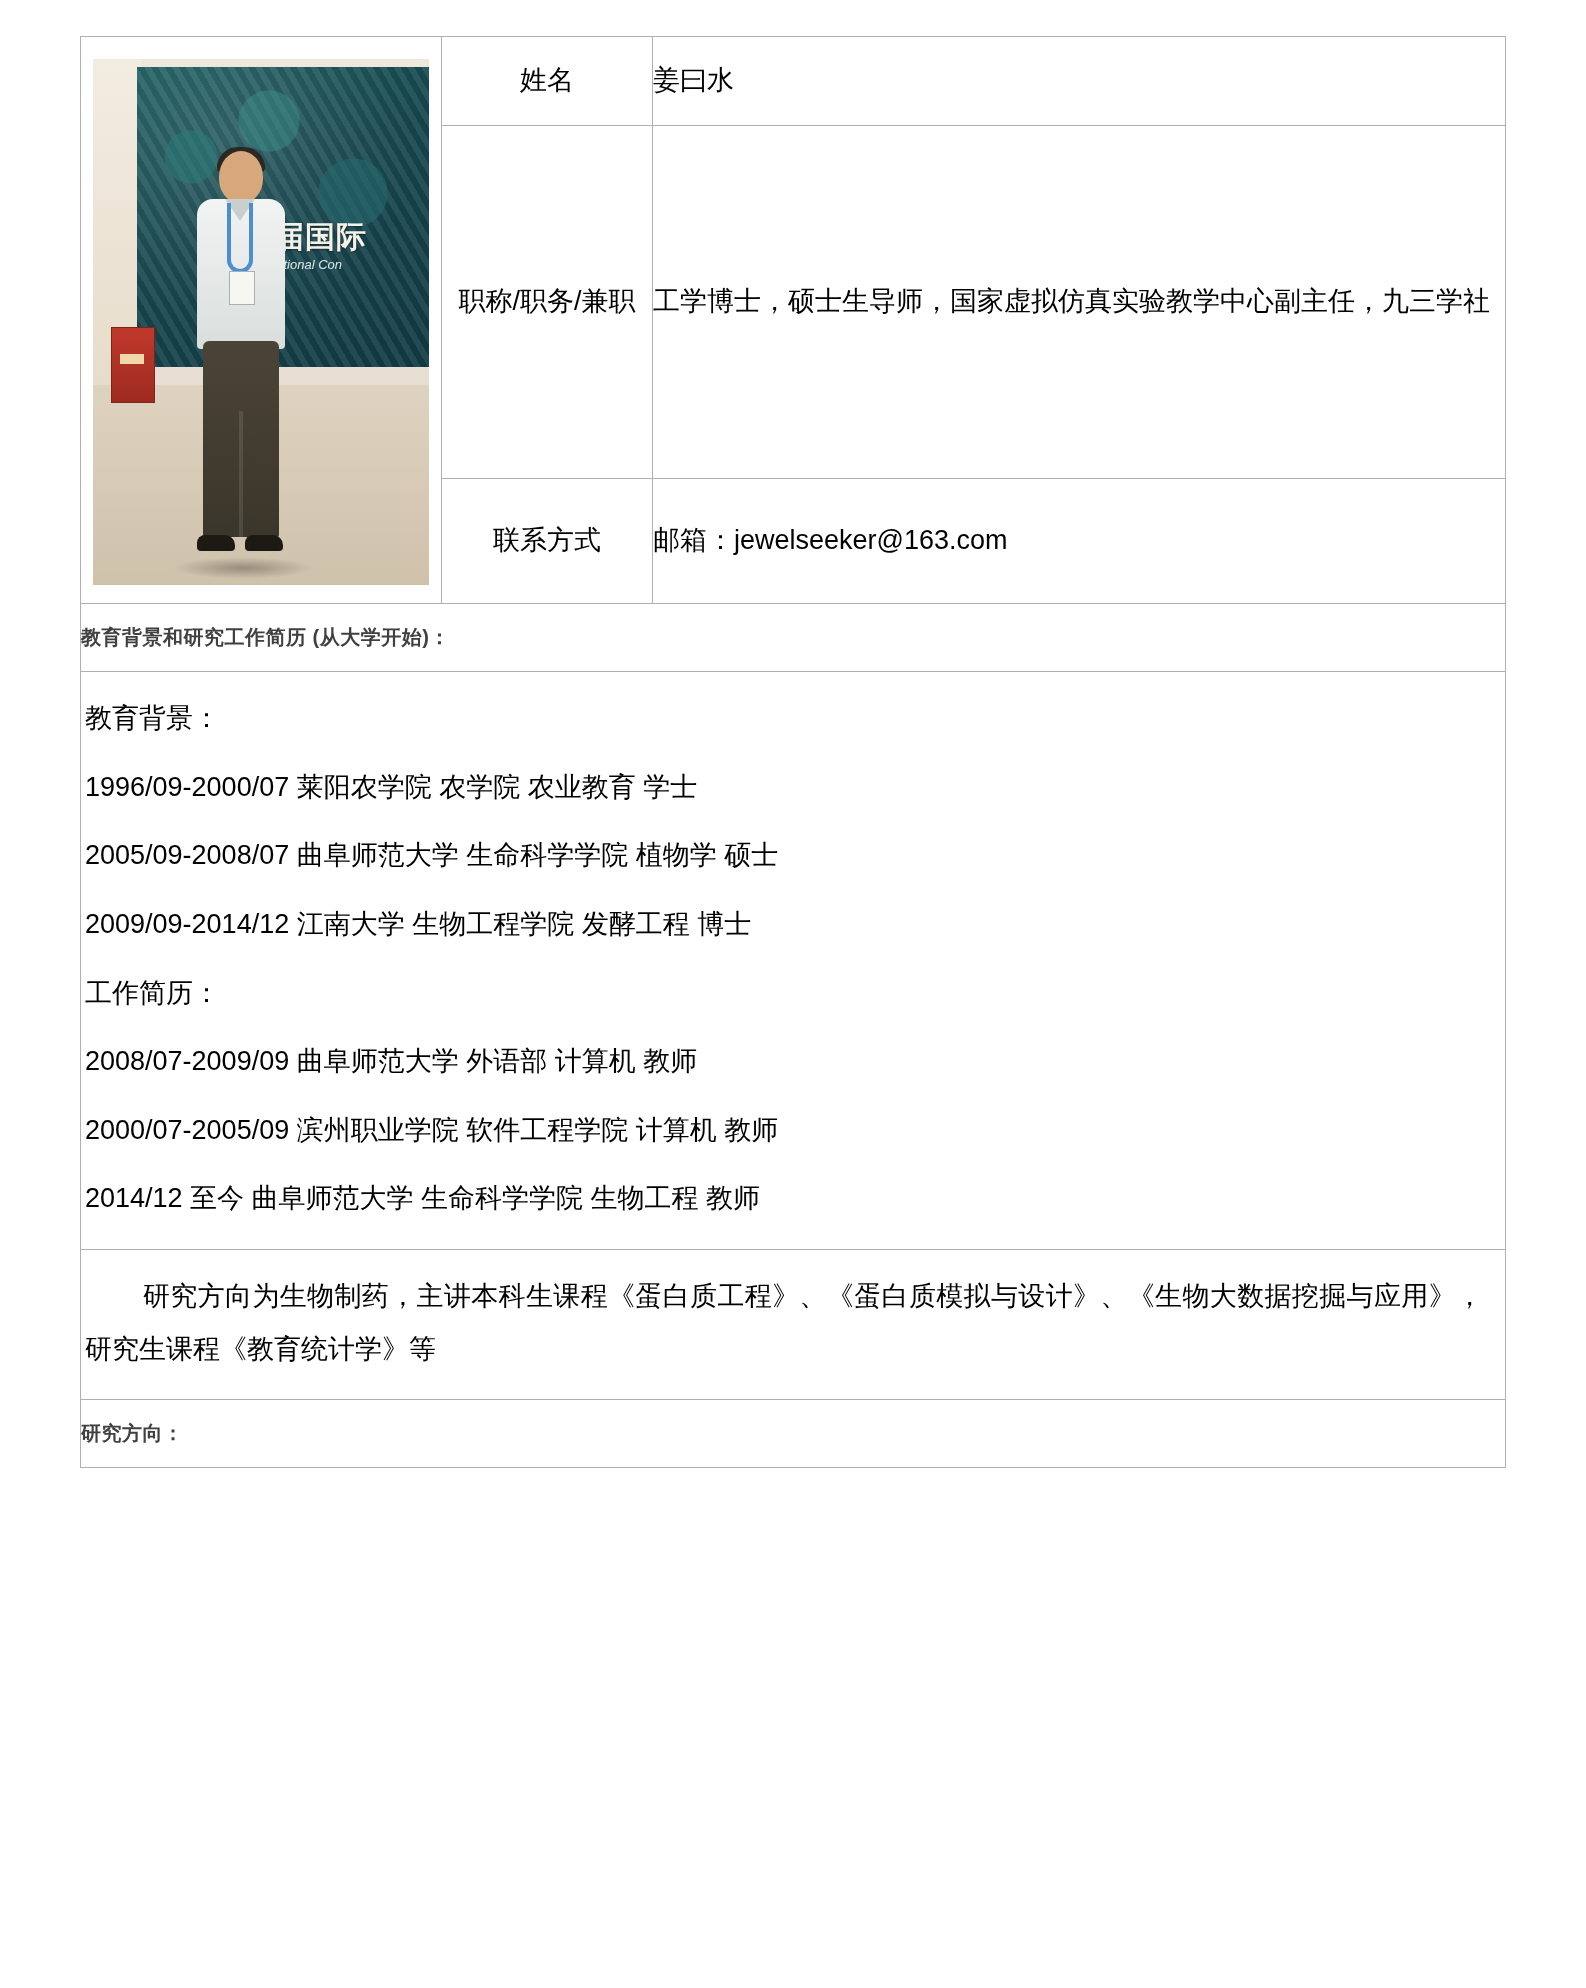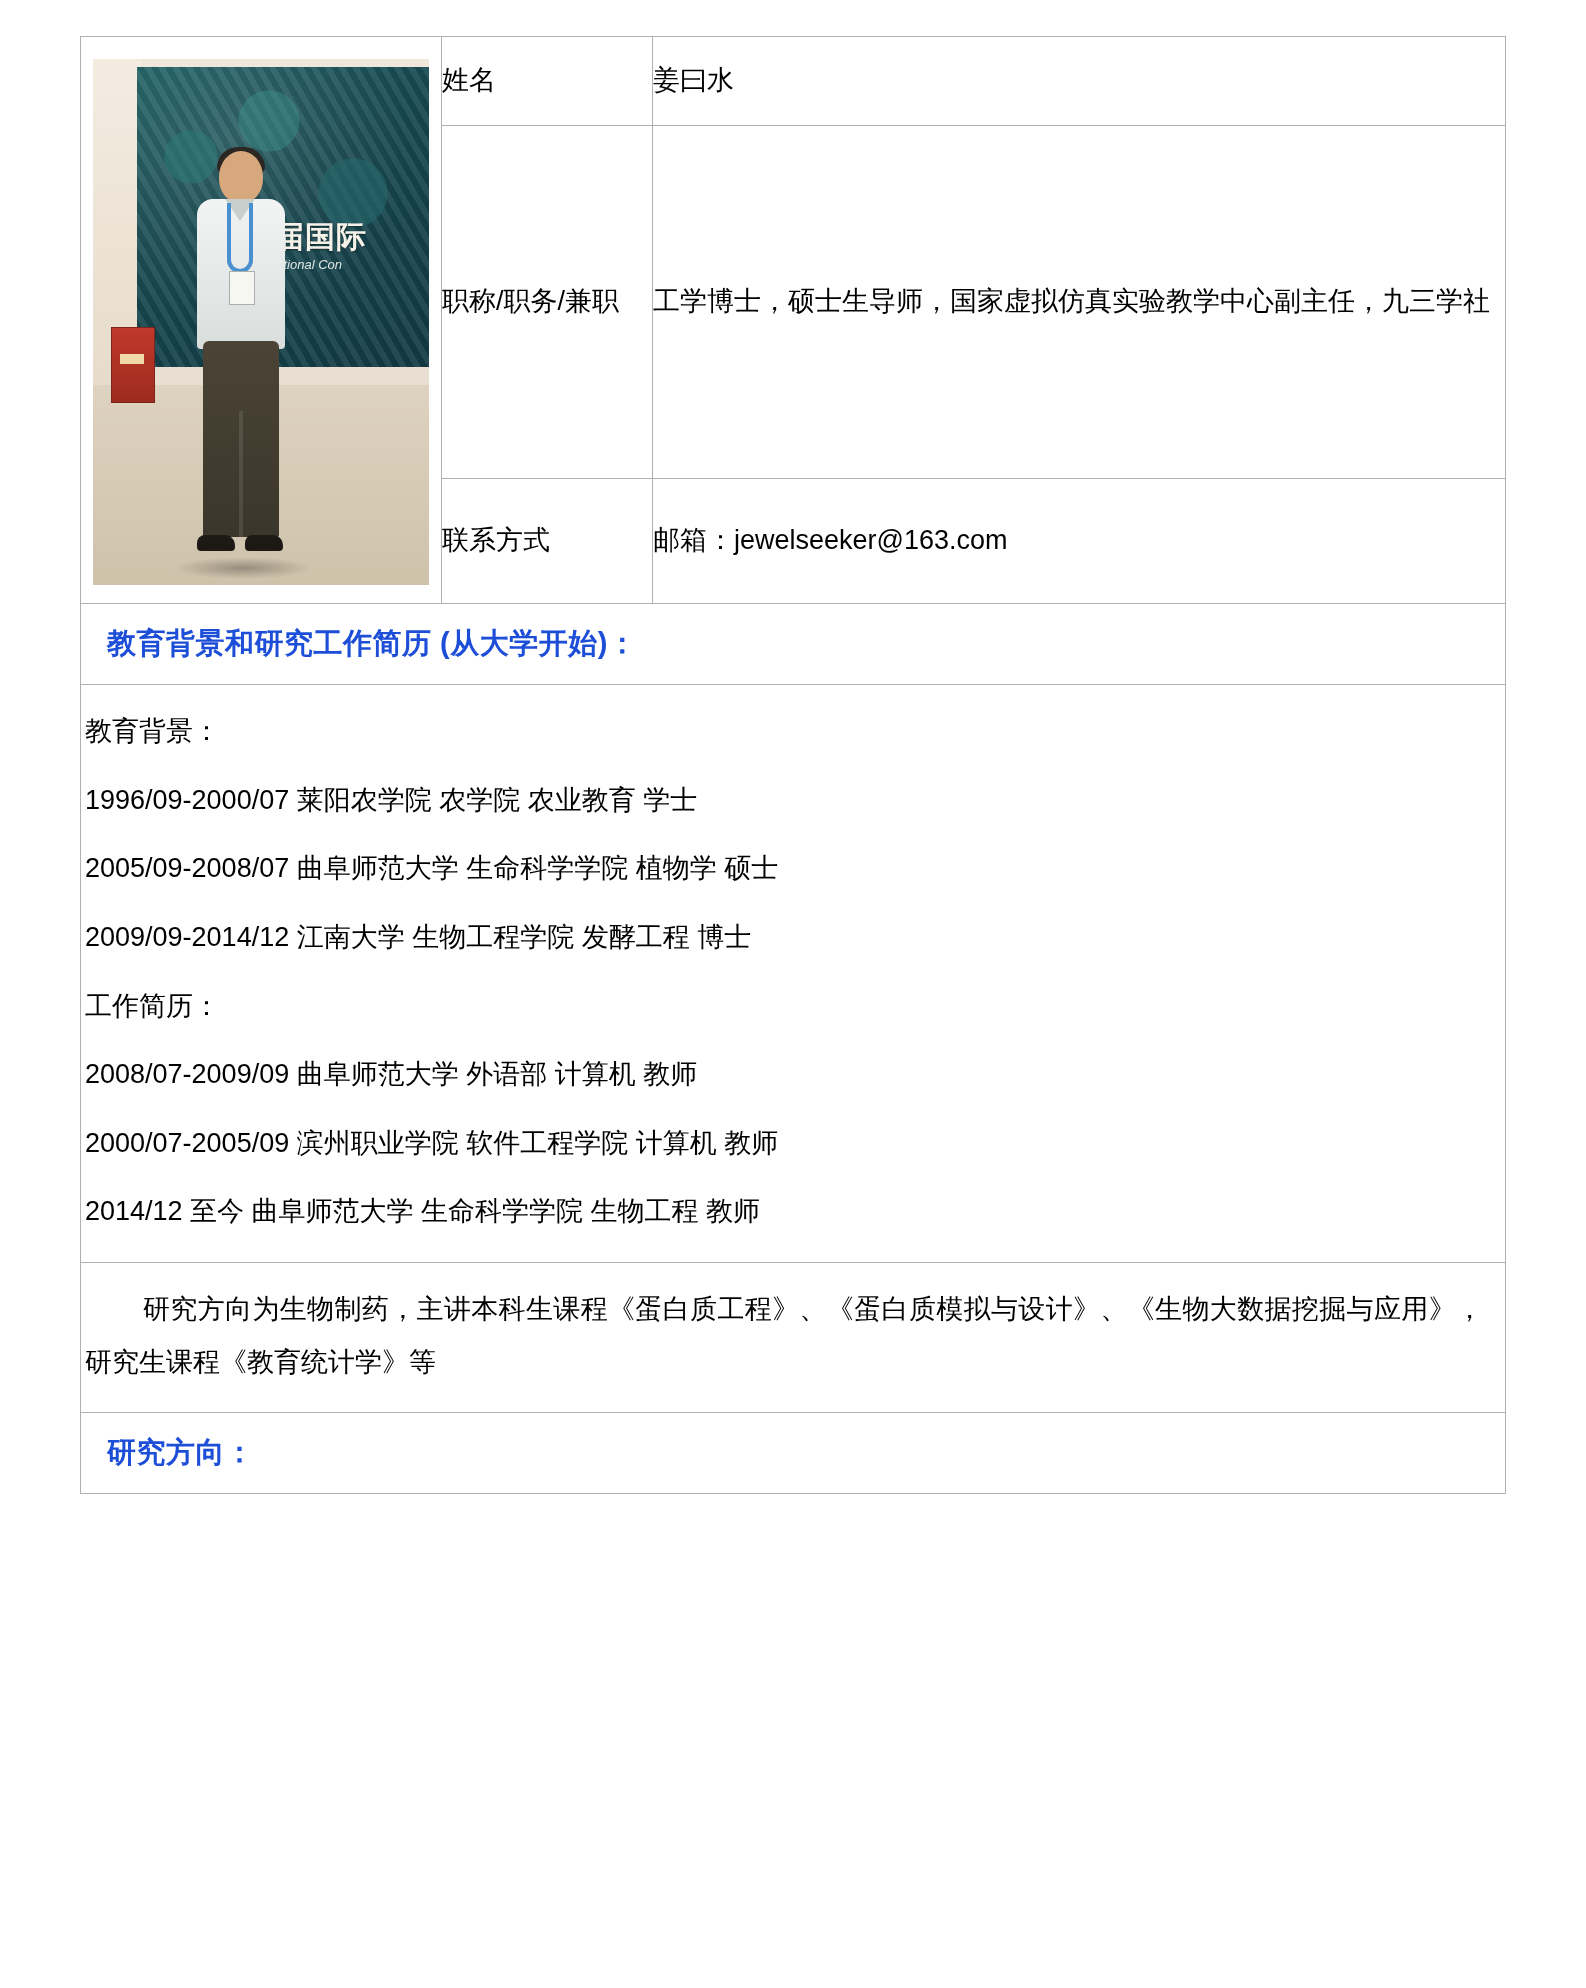--- a/index.html
+++ b/index.html
@@ -221,21 +221,21 @@
     position: absolute;
     left: 80px;
     top: 498px;
     width: 140px;
     height: 22px;
     background: radial-gradient(ellipse at center, rgba(0,0,0,0.28), rgba(0,0,0,0) 70%);
   }
 
   .label-cell {
     width: 210px;
-    text-align: left;
+    text-align: center;
     font-size: 27px;
     padding: 18px 6px;
     line-height: 1.55;
   }
   .value-cell {
     font-size: 27px;
     padding: 18px 16px 18px 18px;
     line-height: 1.6;
     text-align: left;
   }
@@ -247,24 +247,24 @@
     border-collapse: collapse;
     width: 100%;
     table-layout: fixed;
     margin-top: -1px;
   }
   table.sections td {
     border: 1px solid #b0b0b0;
     vertical-align: top;
   }
   .section-head {
-    color: #1d4ed8;
+    color: #404040;
     font-weight: bold;
-    font-size: 29px;
-    padding: 20px 26px;
+    font-size: 20px;
+    padding: 20px 0;
     letter-spacing: 0.5px;
   }
   .section-body {
     font-size: 27px;
     padding: 20px 22px 24px 4px;
     line-height: 1.95;
   }
   .section-body p {
     margin: 0 0 16px 0;
   }

